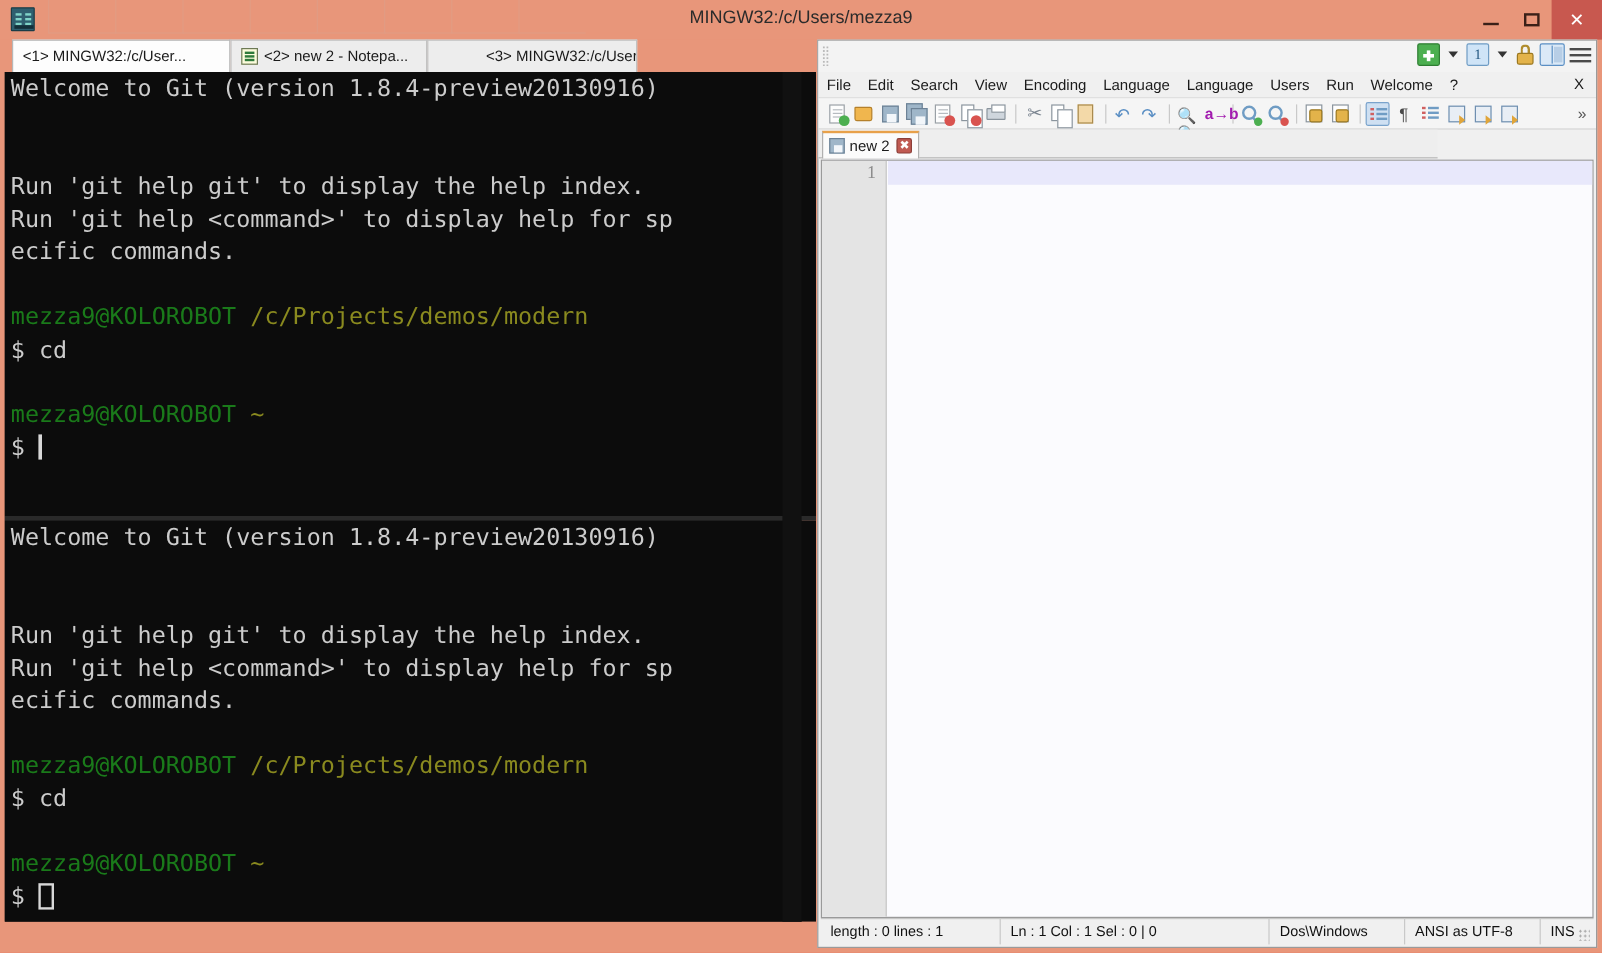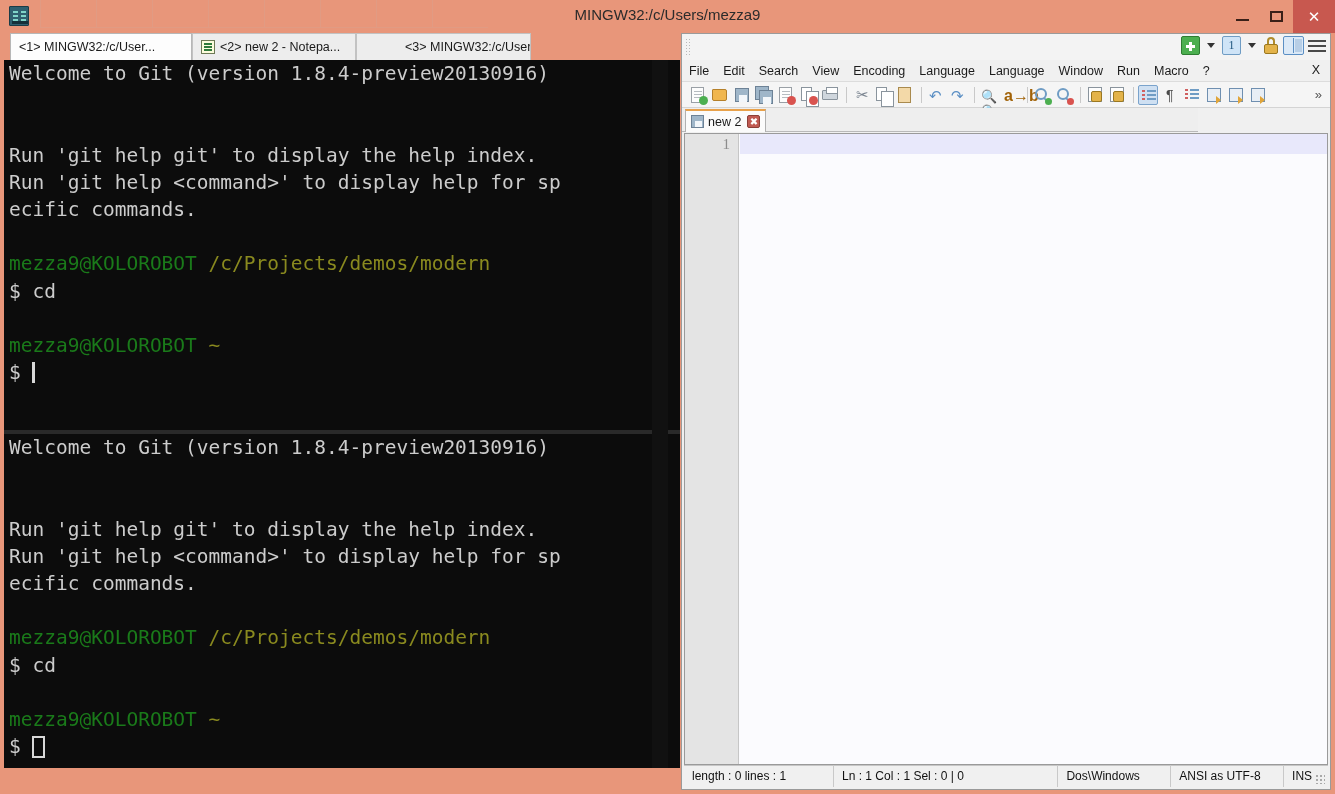--- a/index.html
+++ b/index.html
@@ -284,21 +284,21 @@
   }
   .clip {
     position: absolute; left: 3px; top: 2px; width: 13px; height: 16px;
     background: #f3d9a8; border: 1px solid #a98a4e;
   }
   .arrowg { position: absolute; left: 3px; top: 2px; font-size: 15px; color: #5b8fc4; }
   .binoc {
     position: absolute; left: 2px; top: 4px; width: 16px; height: 12px;
     color: #4a4a4a; font-size: 13px;
   }
-  .ab { position: absolute; left: 3px; top: 2px; font-size: 16px; color: #a16207; font-weight: bold;}
+  .ab { position: absolute; left: 3px; top: 2px; font-size: 13px; color: #a21caf; font-weight: bold;}
   .zoomic {
     position: absolute; left: 3px; top: 3px; width: 12px; height: 12px;
     border: 2px solid #6f9cc4; border-radius: 50%;
   }
   .zoomic::after {
     content:''; position: absolute; right: -4px; bottom: -3px; width: 6px; height: 2px;
     background: #6f9cc4; transform: rotate(45deg);
   }
   .lockic {
     position: absolute; left: 3px; top: 2px; width: 14px; height: 15px;
@@ -507,23 +507,23 @@
     </div>
 
     <div id="npp-menubar">
       <span class="menu-item">File</span>
       <span class="menu-item">Edit</span>
       <span class="menu-item">Search</span>
       <span class="menu-item">View</span>
       <span class="menu-item">Encoding</span>
       <span class="menu-item">Language</span>
       <span class="menu-item">Language</span>
-      <span class="menu-item">Window</span>
+      <span class="menu-item">Users</span>
       <span class="menu-item">Run</span>
-      <span class="menu-item">Macro</span>
+      <span class="menu-item">Welcome</span>
       <span class="menu-item">?</span>
       <span id="menu-x">X</span>
     </div>
 
     <div id="npp-toolbar">
       <span class="tb">
           <span class="doc lines"></span>
           <span class="badge green"></span>
         </span>
       <span class="tb">

